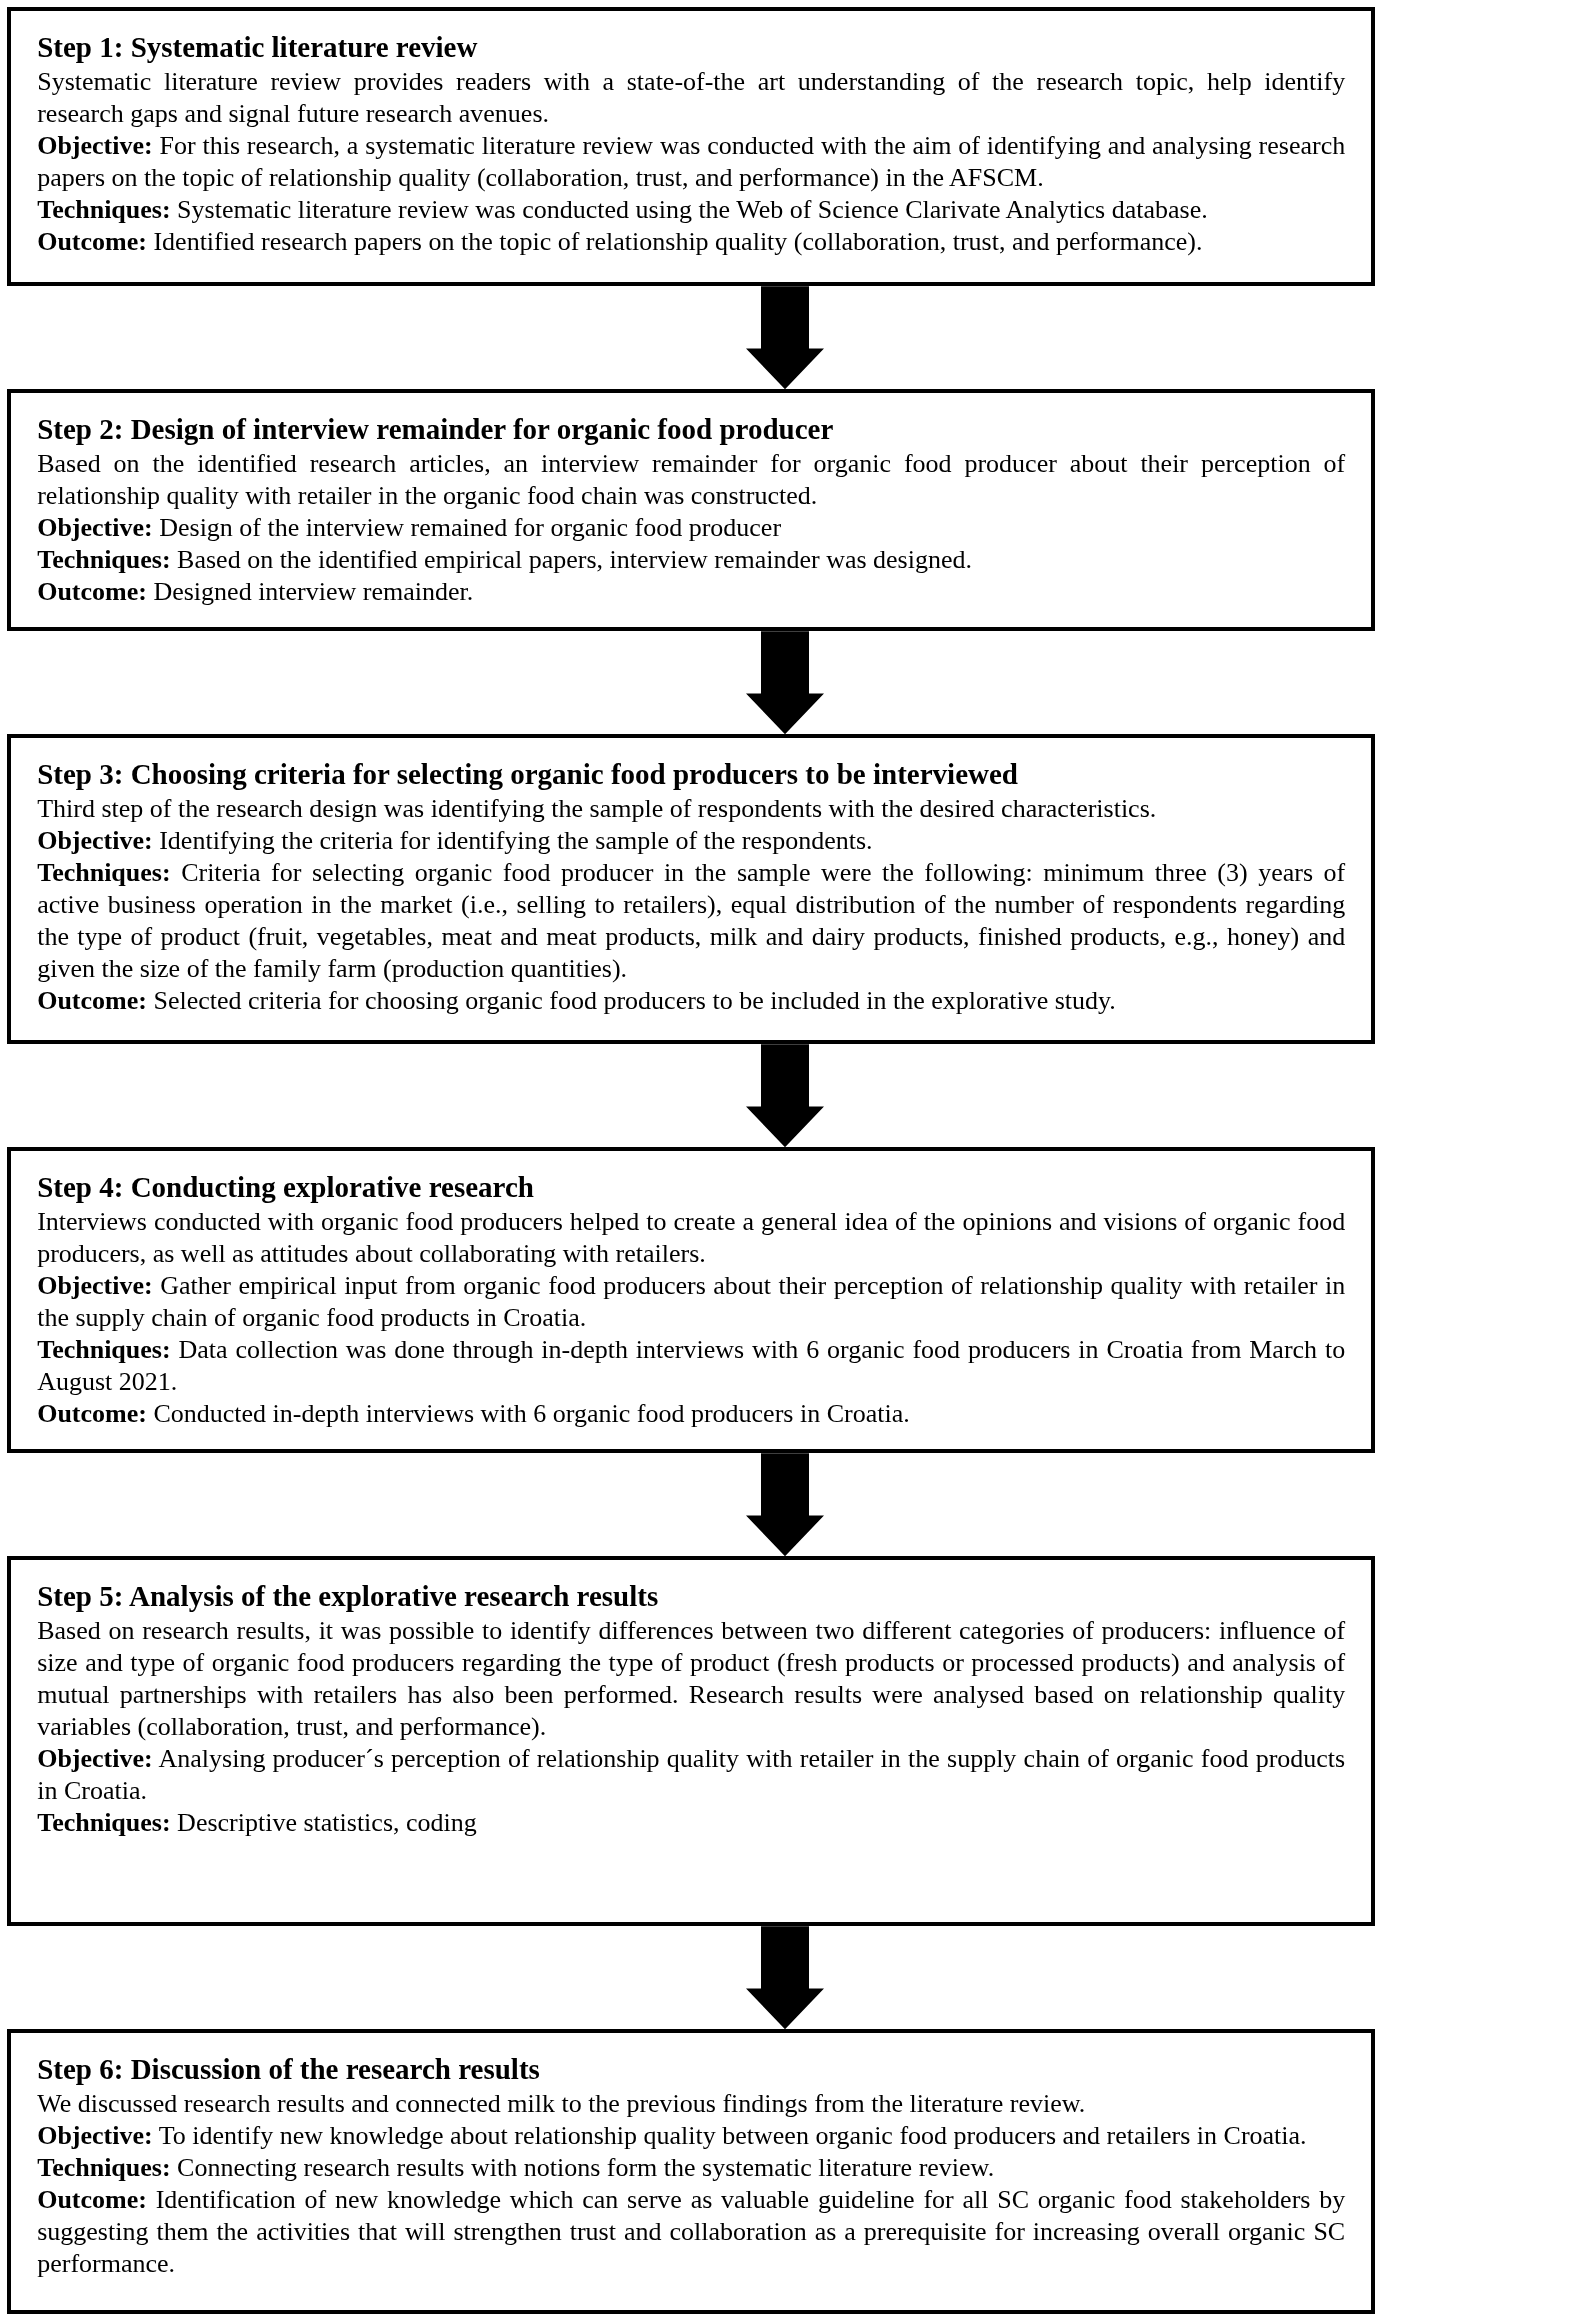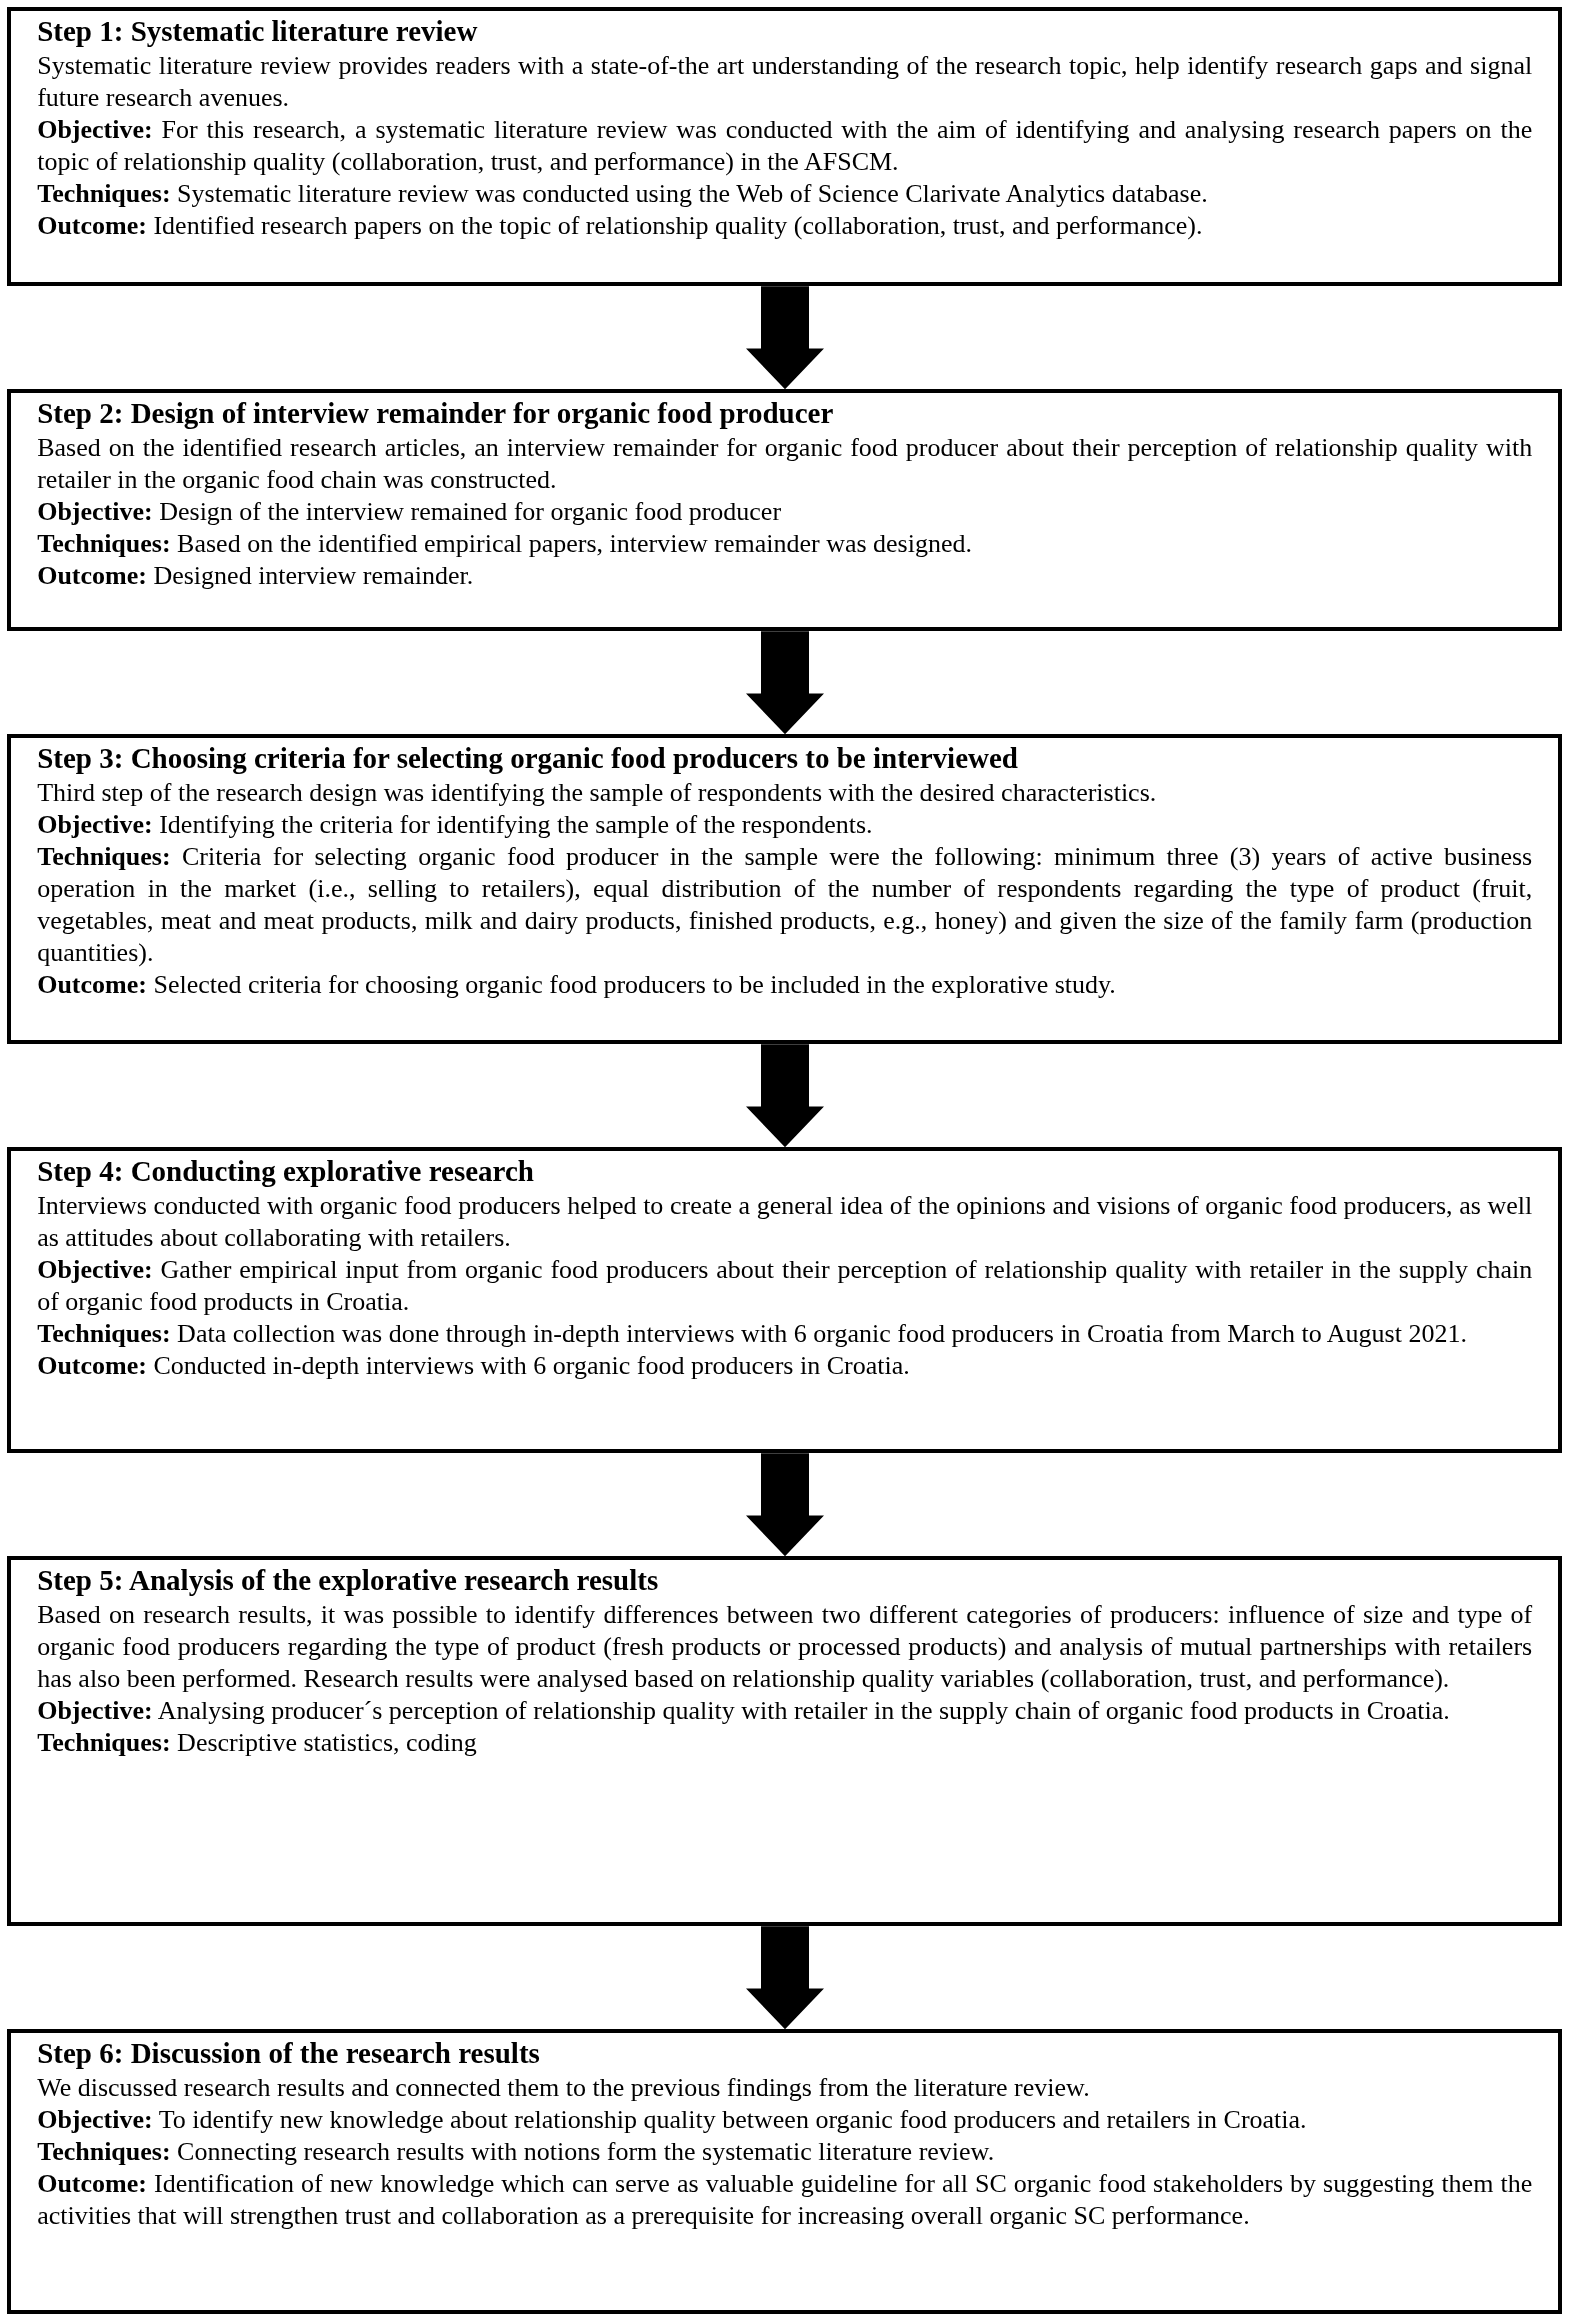--- a/index.html
+++ b/index.html
@@ -14,22 +14,22 @@
   }
   .page {
     width: 1570px;
     padding: 7.2px 7.2px 6px 7.2px;
     box-sizing: border-box;
   }
   .step-box {
     border: 4.8px solid #000000;
     background: #ffffff;
     box-sizing: border-box;
-    padding: 2px 26px 13px 26px;
-    width: 1555px;
+    padding: 18px 26px 13px 26px;
+    width: 1368px;
   }
   .step-title {
     margin: 0;
     font-size: 29px;
     line-height: 37px;
     font-weight: bold;
     text-align: left;
   }
   .step-text {
     margin: 0;
@@ -145,21 +145,21 @@
     <p class="step-text">
       <b class="lbl">Techniques:</b>
       <span>Descriptive statistics, coding</span>
     </p>
   </section>
 
   <div class="arrow-down"></div>
 
   <section class="step-box h478">
     <h2 class="step-title">Step 6: Discussion of the research results</h2>
-    <p class="step-text">We discussed research results and connected them to the previous findings from the literature review.</p>
+    <p class="step-text">We discussed research results and connected milk to the previous findings from the literature review.</p>
     <p class="step-text">
       <b class="lbl">Objective:</b>
       <span>To identify new knowledge about relationship quality between organic food producers and retailers in Croatia.</span>
     </p>
     <p class="step-text">
       <b class="lbl">Techniques:</b>
       <span>Connecting research results with notions form the systematic literature review.</span>
     </p>
     <p class="step-text">
       <b class="lbl">Outcome:</b>

